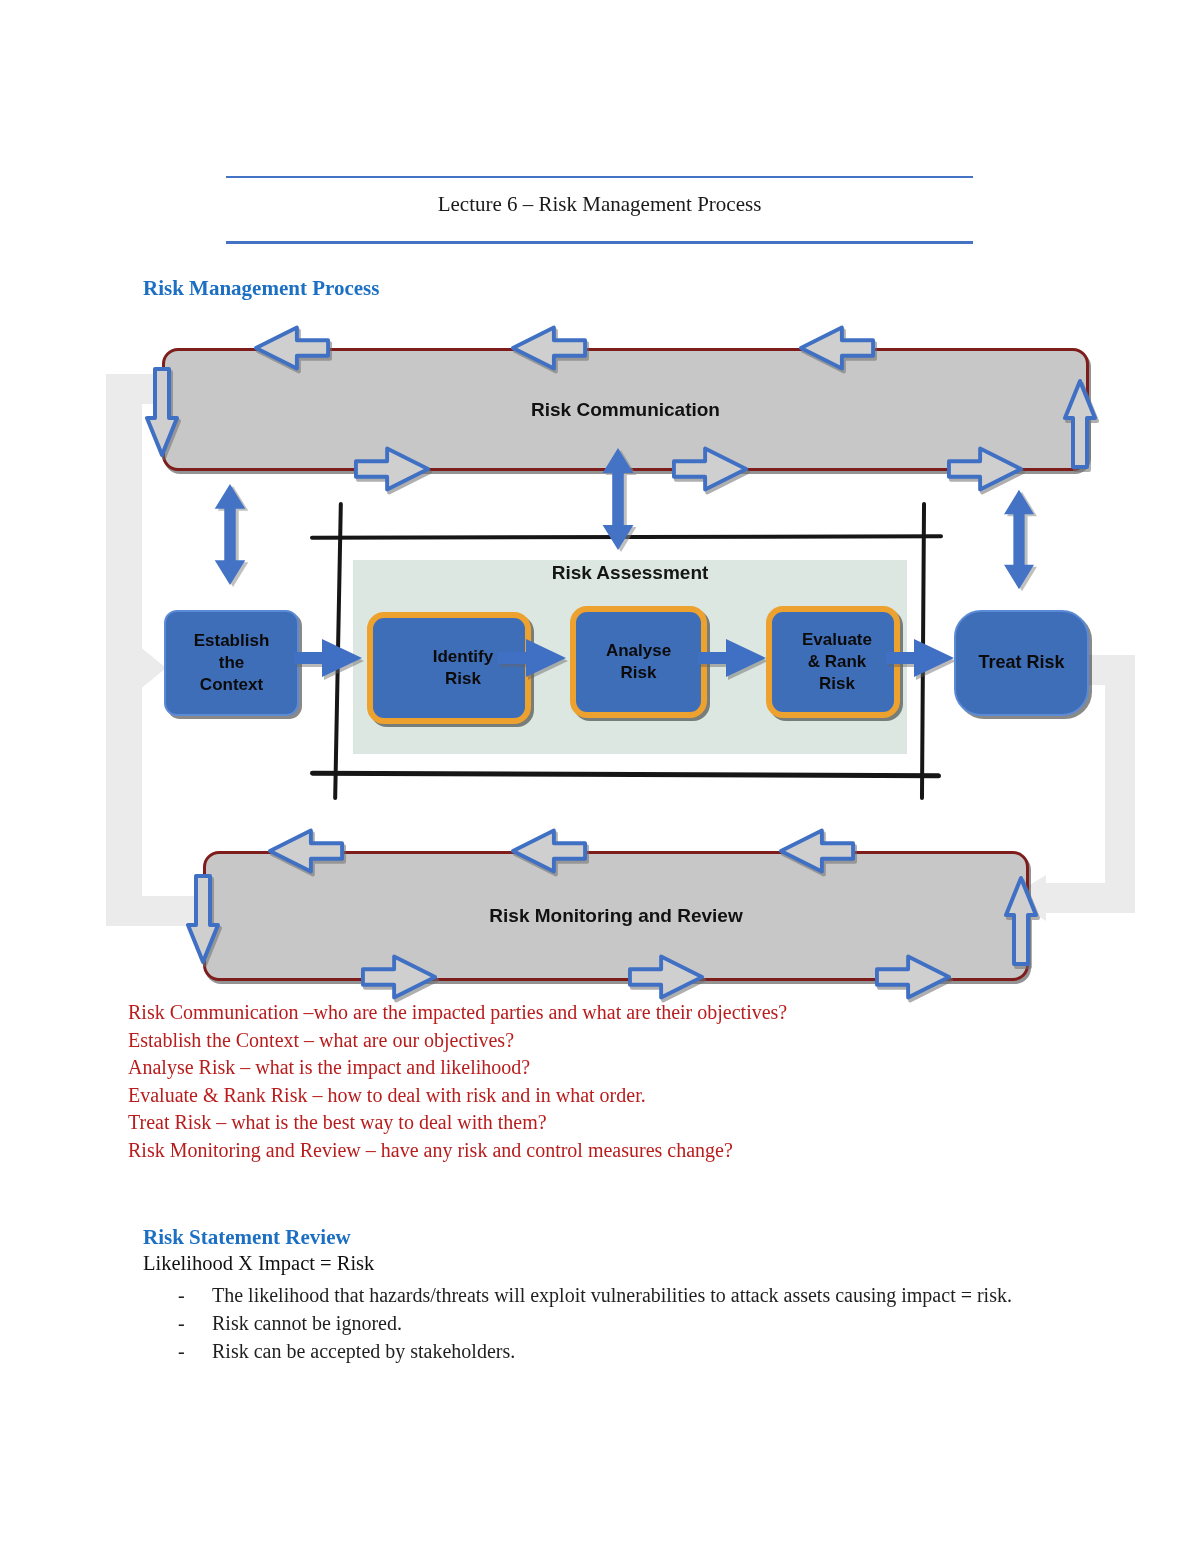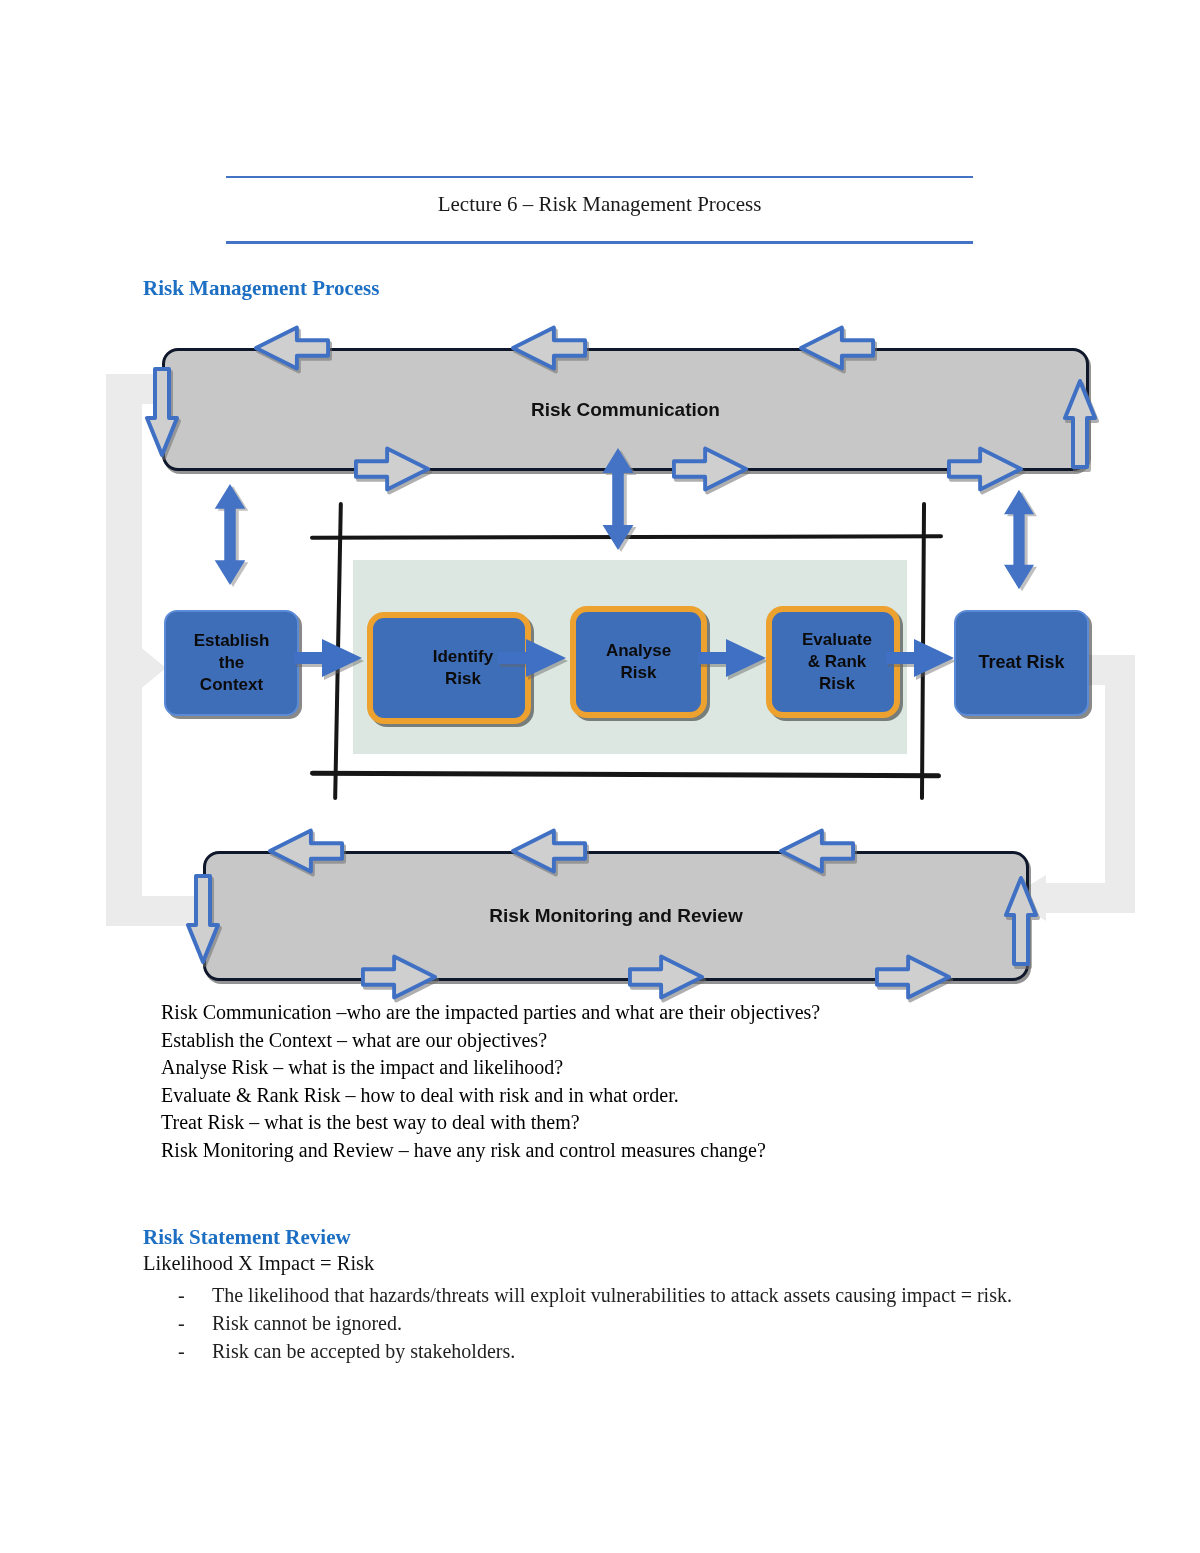--- a/index.html
+++ b/index.html
@@ -5,21 +5,21 @@
   html,body{margin:0;padding:0;background:#ffffff;}
   .page{position:relative;width:1200px;height:1553px;background:#fff;overflow:hidden;
         font-family:"Liberation Serif", serif;color:#1a1a1a;}
 
   
   .rule{position:absolute;background:#4472C4;}
   .doc-title{position:absolute;left:226px;top:192px;width:747px;text-align:center;
              font-size:21px;color:#1a1a1a;}
   .h-blue{position:absolute;left:143px;font-family:"Liberation Serif",serif;
           font-weight:bold;font-size:21px;color:#1C6FC3;}
-  .band{position:absolute;background:#C7C7C7;border:3px solid #0f172a;border-radius:16px;
+  .band{position:absolute;background:#C7C7C7;border:3px solid #7f1d1d;border-radius:16px;
         box-shadow:2px 3px 0 rgba(40,40,40,.5);display:flex;align-items:center;justify-content:center;
         font-family:"Liberation Sans",sans-serif;font-weight:bold;font-size:19px;color:#111;z-index:3;}
   .bluebox{position:absolute;background:#3F6EB8;border:2px solid #5b8ad6;border-radius:13px;
         box-shadow:3px 3px 0 rgba(20,20,20,.5);display:flex;flex-direction:column;align-items:center;
         justify-content:center;text-align:center;font-family:"Liberation Sans",sans-serif;
         font-weight:bold;font-size:17px;line-height:1.3;color:#0b0b0b;z-index:5;}
   .orangebox{border:6px solid #EDA12F;border-radius:17px;}
   .panel{position:absolute;left:353px;top:560px;width:554px;height:194px;background:#DBE7E0;z-index:2;}
   .panel-title{position:absolute;left:353px;top:562px;width:554px;text-align:center;z-index:2;
         font-family:"Liberation Sans",sans-serif;font-weight:bold;font-size:19px;color:#161616;}
@@ -29,21 +29,21 @@
   svg.cyc{position:absolute;z-index:4;fill:#CFCFCF;stroke:#4070C4;stroke-width:4;
           stroke-linejoin:round;filter:drop-shadow(2px 3px 0 rgba(110,110,110,.55));}
   svg.dbl{position:absolute;z-index:5;fill:#4473C6;
           filter:drop-shadow(3px 2px 0 rgba(140,140,140,.55));}
   svg.flow{position:absolute;z-index:5;fill:#4070C4;
           filter:drop-shadow(2px 3px 0 rgba(100,100,100,.45));}
   .elbow{position:absolute;background:#EBEBEB;z-index:0;}
   .tri{position:absolute;width:0;height:0;z-index:0;}
 
   
-  .defs{position:absolute;left:161px;top:999px;width:920px;font-size:20px;line-height:27.5px;color:#000000;}
+  .defs{position:absolute;left:128px;top:999px;width:920px;font-size:20px;line-height:27.5px;color:#b91c1c;}
   .bold-line{position:absolute;left:143px;top:1252px;font-size:20.5px;font-weight:normal;color:#111;}
   .bullets{position:absolute;left:178px;top:1281px;width:845px;font-size:20px;line-height:28px;color:#1f1f1f;}
   .bullet{display:flex;align-items:flex-start;}
   .bullet .mark{width:34px;flex:0 0 34px;}
 </style>
 </head>
 <body>
 
 <svg width="0" height="0" style="position:absolute">
   <defs>
@@ -73,20 +73,21 @@
   <div class="elbow" style="left:1105px;top:655px;width:30px;height:258px;"></div>
   <div class="elbow" style="left:1046px;top:883px;width:89px;height:30px;"></div>
   <div class="tri" style="left:1008px;top:875px;border-top:23px solid transparent;border-bottom:23px solid transparent;border-right:38px solid #EBEBEB;"></div>
 
   <div class="frame" style="left:310px;top:535px;width:633px;height:4px;transform:rotate(-0.15deg);"></div>
   <div class="frame" style="left:310px;top:772px;width:631px;height:5px;transform:rotate(0.25deg);"></div>
   <div class="frame" style="left:336px;top:502px;width:4px;height:298px;transform:rotate(1.1deg);"></div>
   <div class="frame" style="left:921px;top:502px;width:4px;height:298px;transform:rotate(0.4deg);"></div>
 
   <div class="panel"></div>
+  <div class="panel-title">Risk Assessment</div>
 
   <div class="band" style="left:162px;top:348px;width:921px;height:117px;">
     <span>Risk Communication</span>
   </div>
   <svg class="cyc" viewBox="0 0 80 48" style="left:253px;top:324px;width:78px;height:48px;">
       <use href="#arrL"></use>
     </svg>
   <svg class="cyc" viewBox="0 0 80 48" style="left:510px;top:324px;width:78px;height:48px;">
       <use href="#arrL"></use>
     </svg>
@@ -146,21 +147,21 @@
 
   <div class="bluebox orangebox" style="left:766px;top:606px;width:114px;height:100px;padding-left:8px;">
     <span>Evaluate</span>
     <span>&amp; Rank</span>
     <span>Risk</span>
   </div>
   <svg class="flow" viewBox="0 0 70 44" style="left:886px;top:636px;width:70px;height:44px;">
       <use href="#arrFlow"></use>
     </svg>
 
-  <div class="bluebox" style="left:954px;top:610px;width:131px;height:102px;font-size:18px;">
+  <div class="bluebox" style="left:954px;top:610px;width:131px;height:102px;font-size:18px;border-radius:27px;">
     <span>Treat Risk</span>
   </div>
 
   <div class="band" style="left:203px;top:851px;width:820px;height:124px;">
     <span>Risk Monitoring and Review</span>
   </div>
   <svg class="cyc" viewBox="0 0 80 48" style="left:267px;top:827px;width:78px;height:48px;">
       <use href="#arrL"></use>
     </svg>
   <svg class="cyc" viewBox="0 0 80 48" style="left:510px;top:827px;width:78px;height:48px;">

